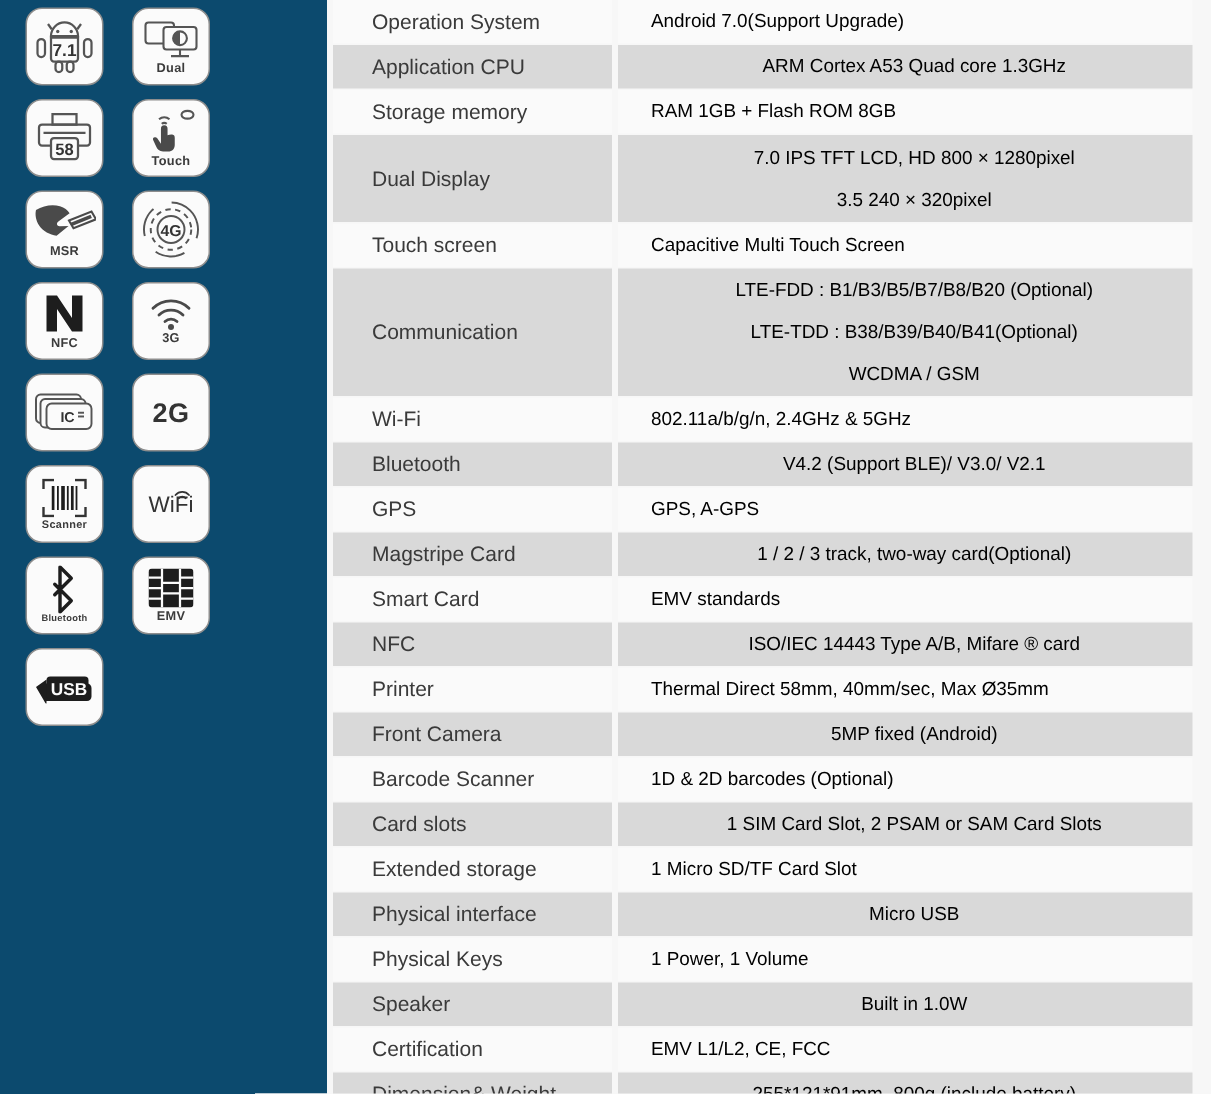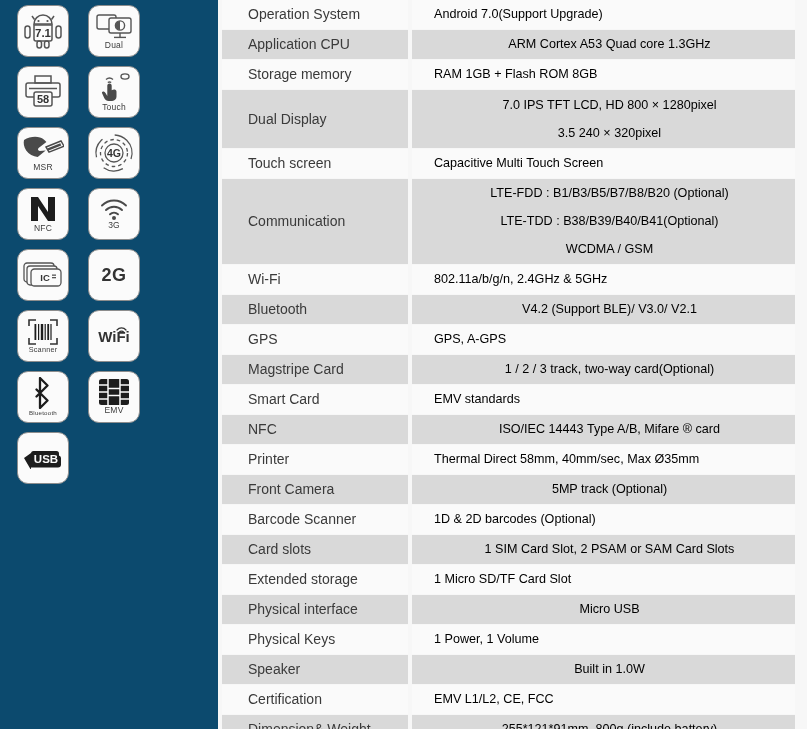--- a/index.html
+++ b/index.html
@@ -47,37 +47,37 @@
     position: relative;
   }
   .icon-art {
     display: flex;
     align-items: center;
     justify-content: center;
     line-height: 0;
   }
   .icon-caption {
     font-size: 8.5px;
-    font-weight: normal;
+    font-weight: bold;
     color: #3b3b3b;
     letter-spacing: .2px;
     margin-top: 1px;
     line-height: 1;
   }
   .icon-caption.tiny { font-size: 6.2px; }
   .icon-caption.small { font-size: 7.3px; }
   .big-text {
     font-size: 18px;
     font-weight: bold;
     color: #333;
     letter-spacing: .4px;
   }
   .wifi-text {
     font-size: 15px;
-    font-weight: bold;
+    font-weight: normal;
     color: #333;
     letter-spacing: 0px;
     position: relative;
   }
 
   
   #spec-table {
     position: absolute;
     left: 222px;
     top: 0;
@@ -422,21 +422,21 @@
     </div>
     <div class="spec-row row-plain h1">
       <div class="spec-label">Printer</div>
       <div class="spec-value">
         <span class="line">Thermal Direct 58mm, 40mm/sec, Max Ø35mm</span>
       </div>
     </div>
     <div class="spec-row row-shaded h1">
       <div class="spec-label">Front Camera</div>
       <div class="spec-value">
-        <span class="line">5MP track (Optional)</span>
+        <span class="line">5MP fixed (Android)</span>
       </div>
     </div>
     <div class="spec-row row-plain h1">
       <div class="spec-label">Barcode Scanner</div>
       <div class="spec-value">
         <span class="line">1D &amp; 2D barcodes (Optional)</span>
       </div>
     </div>
     <div class="spec-row row-shaded h1">
       <div class="spec-label">Card slots</div>

